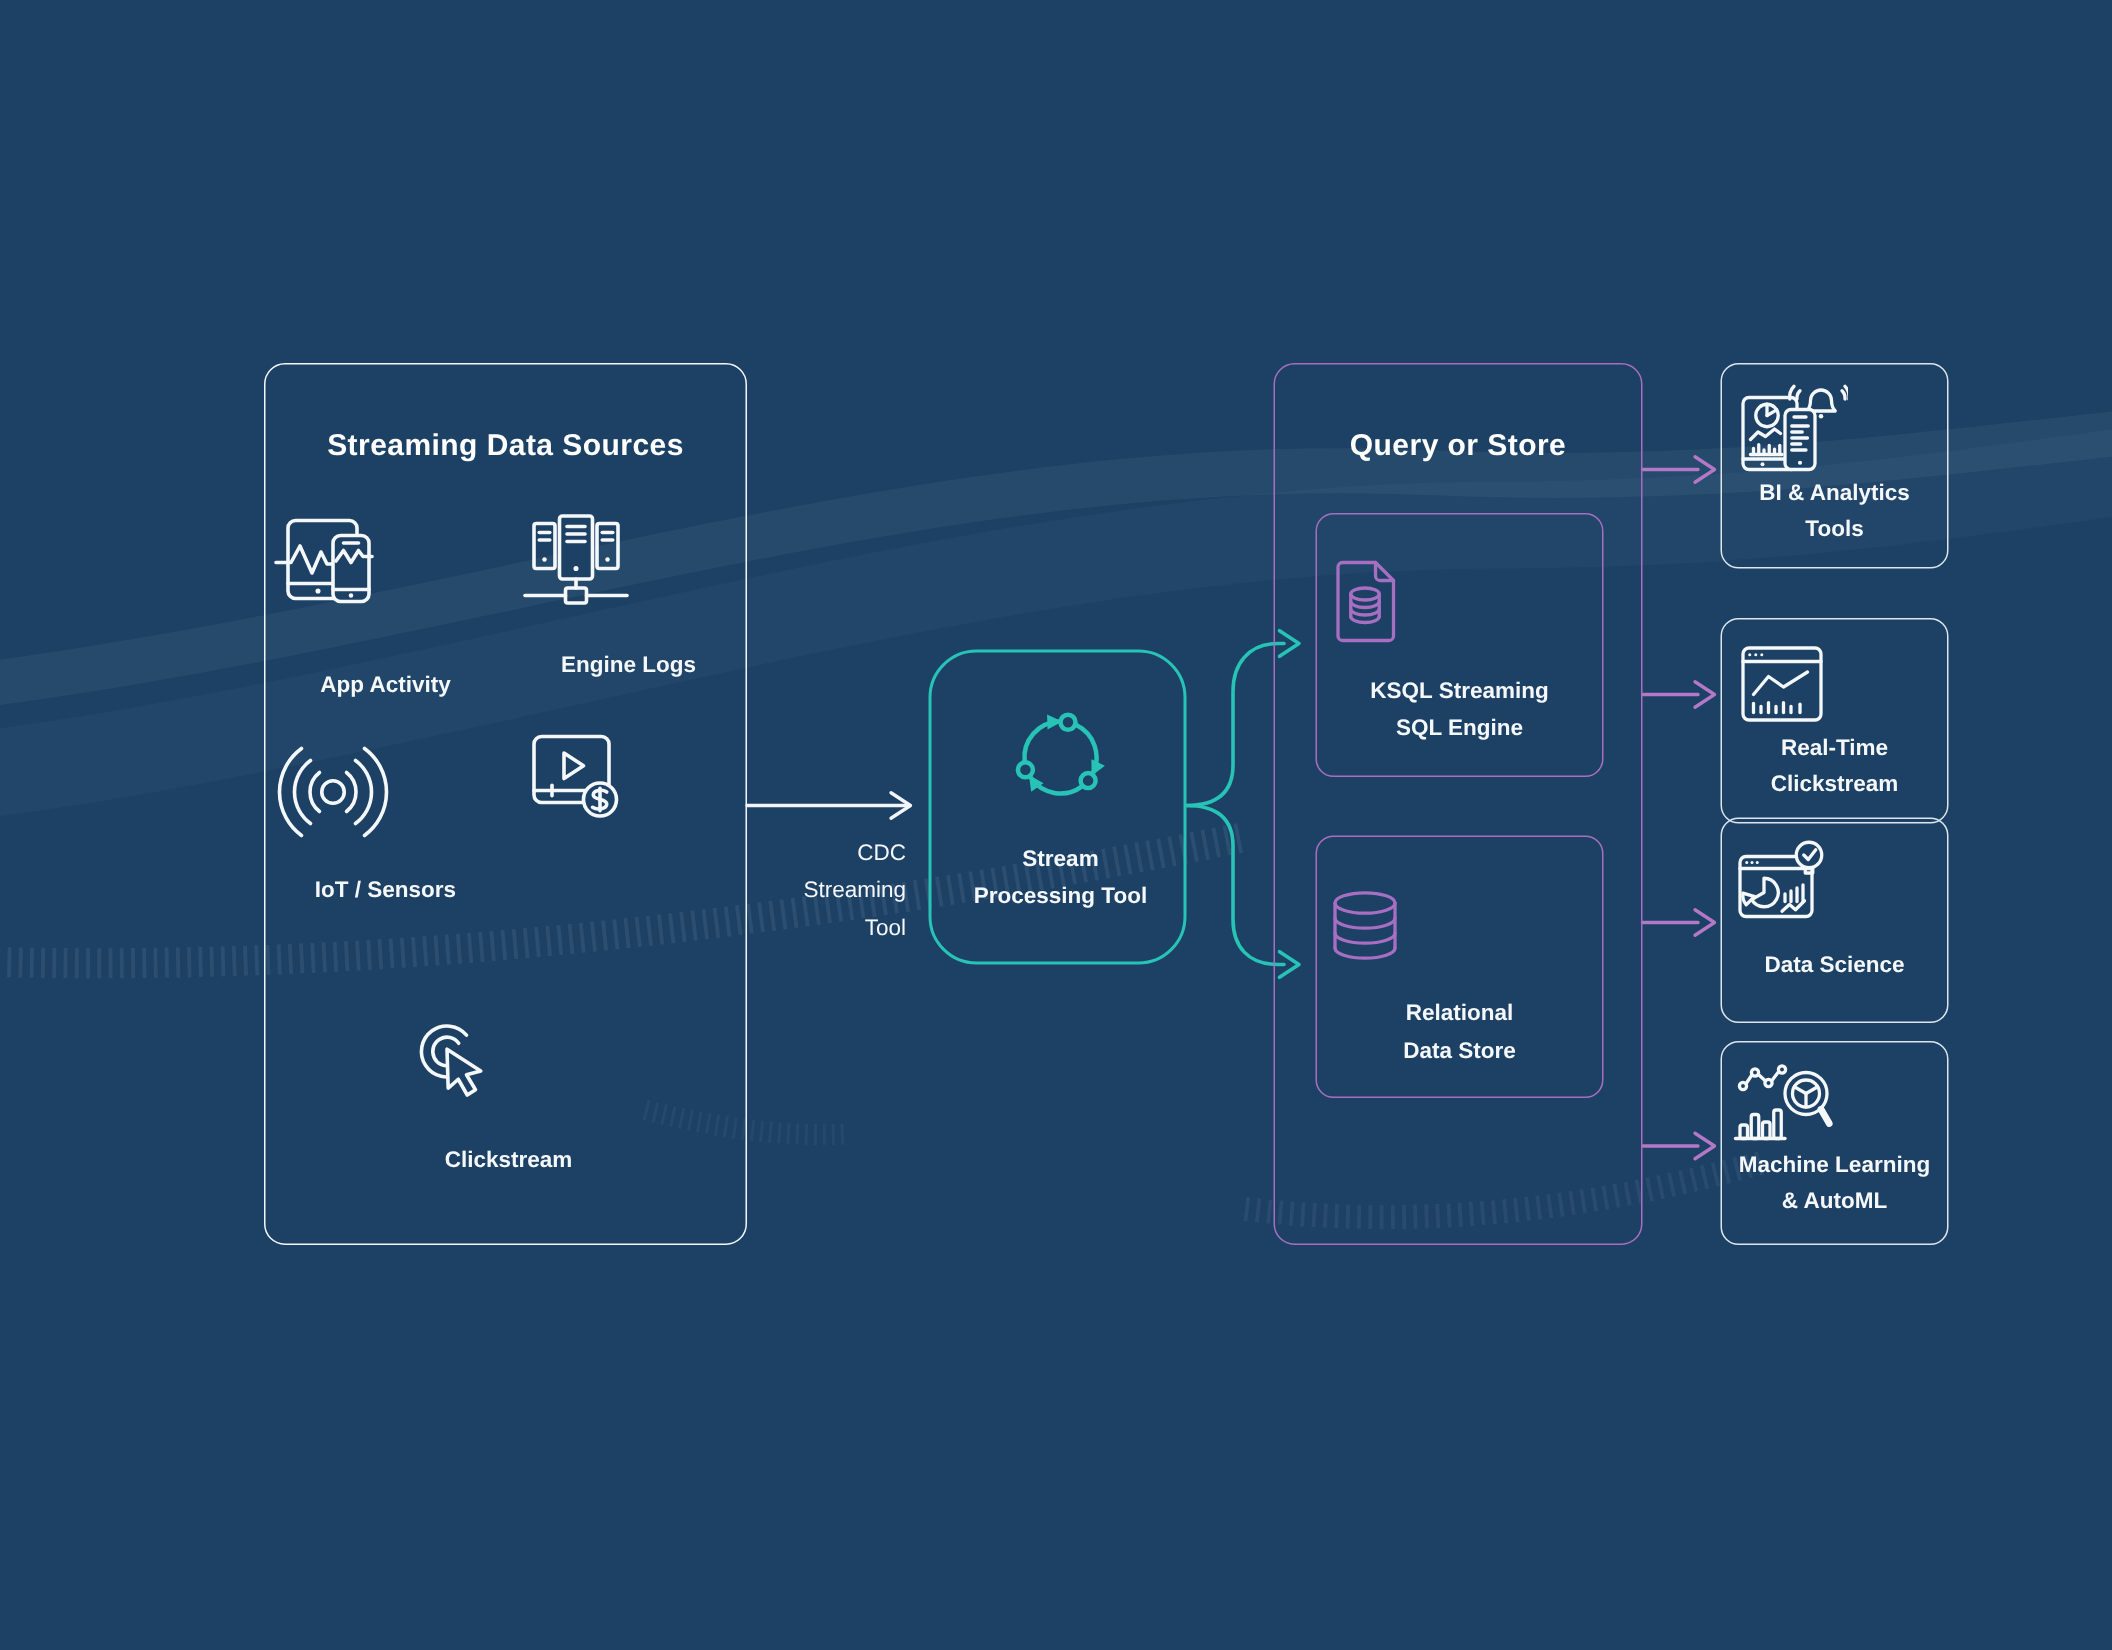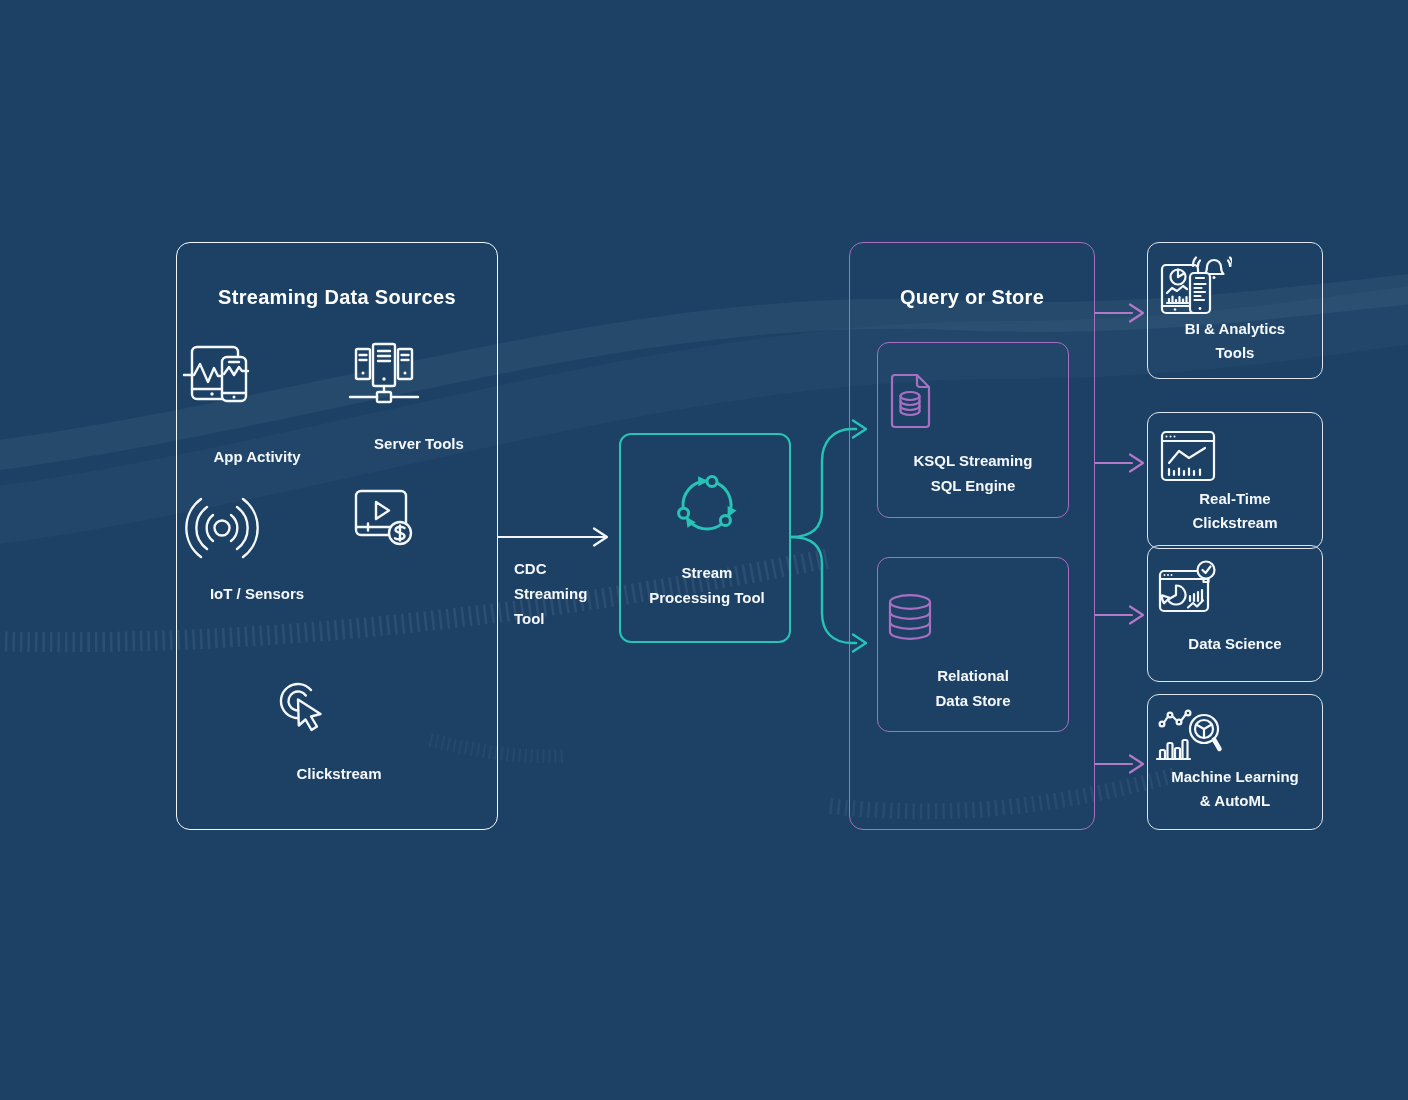--- a/index.html
+++ b/index.html
@@ -9,21 +9,21 @@
     font-family:"Liberation Sans", sans-serif;
     color:#f5f8fb;
   }
   svg{display:block;}
   .layer{position:absolute; left:0; top:0; pointer-events:none;}
 
   
   .panel{position:absolute; border-radius:14px; box-sizing:border-box;}
   .sources-panel{left:176px; top:242px; width:322px; height:588px; border:1.6px solid #f4f7fa;}
   .query-panel{left:849px; top:242px; width:246px; height:588px; border:1.6px solid #a76fc2;}
-  .processing-box{left:619px; top:433px; width:172px; height:210px; border:2px solid #28c3b7; border-radius:12px;}
+  .processing-box{left:619px; top:433px; width:172px; height:210px; border:2px solid #28c3b7; border-radius:32px;}
 
   .panel-title{
     position:absolute; left:0; right:0; top:26px; text-align:center;
     font-size:20px; font-weight:700; letter-spacing:.3px; color:#ffffff;
   }
 
   .item{position:absolute; text-align:center;}
   .item .icon{display:block; margin:0 auto;}
   .label{
     font-size:15px; font-weight:700; line-height:25px; color:#f5f8fb; text-align:center;
@@ -37,37 +37,37 @@
   .src-3{left:167px;top:240px; width:150px;}
   .src-4{left:87px; top:426px; width:150px;}
   .src-0 .label{margin-top:27px;}
   .src-1 .label{margin-top:14px;}
   .src-2 .label{margin-top:13px;}
   .src-3 .label{margin-top:13px;}
   .src-4 .label{margin-top:12px;}
 
   
   .cdc-label{position:absolute; left:514px; top:556px; width:90px;
-    font-size:15px; font-weight:700; line-height:25px; text-align:left;}
+    font-size:15px; font-weight:400; line-height:25px; text-align:right;}
   .cdc-label span{display:block;}
 
   
   .processing-box .icon{position:absolute; left:46px; top:30px;}
   .processing-box .label{position:absolute; left:6px; top:125px; width:160px;}
 
   
   .subbox{position:absolute; left:27px; width:192px; border:1.6px solid #a76fc2; border-radius:12px; box-sizing:border-box; text-align:center;}
   .subbox-0{top:99px;  height:176px;}
   .subbox-1{top:314px; height:175px;}
   .subbox .icon{display:block; margin:26px auto 0;}
   .subbox-1 .icon{margin-top:29px;}
   .subbox .label{position:absolute; left:11px; right:11px; top:105px;}
 
   
-  .dest{position:absolute; left:1147px; width:176px; border:1.6px solid #dde6ee; border-radius:12px; box-sizing:border-box; text-align:center;}
+  .dest{position:absolute; left:1147px; width:152px; border:1.6px solid #dde6ee; border-radius:12px; box-sizing:border-box; text-align:center;}
   .dest-0{top:242px; height:137px;}
   .dest-1{top:412px; height:137px;}
   .dest-2{top:545px; height:137px;}
   .dest-3{top:694px; height:136px;}
   .dest .icon{display:block; margin:12px auto 0;}
   .dest .label{position:absolute; left:6px; right:6px;}
   .dest-0 .label{top:74px; line-height:24px;}
   .dest-1 .label{top:74px; line-height:24px;}
   .dest-2 .label{top:86px; line-height:24px;}
   .dest-3 .label{top:70px; line-height:24px;}
@@ -131,21 +131,21 @@
             <line x1="34" y1="19" x2="46" y2="19"></line>
             <line x1="34" y1="24" x2="46" y2="24"></line>
           <circle class="dot" cx="40" cy="42" r="1.7"></circle>
           <line x1="40" y1="49" x2="40" y2="55"></line>
           <rect x="33" y="55" width="14" height="10" rx="1.5"></rect>
           <line x1="6" y1="60" x2="33" y2="60"></line>
             <line x1="47" y1="60" x2="74" y2="60"></line>
         </svg>
       </span>
       <div class="label">
-        <span>Server Tools</span>
+        <span>Engine Logs</span>
           <span></span>
       </div>
     </div>
 
     <div class="item src-2">
       <span class="icon">
         <svg width="80" height="80" viewBox="0 0 80 80" class="ic">
           <circle cx="40" cy="40" r="7.5"></circle>
           <path d="M31,27 A16.5,16.5 0 0 0 31,53"></path>
           <path d="M25,19 A26,26 0 0 0 25,61"></path>

